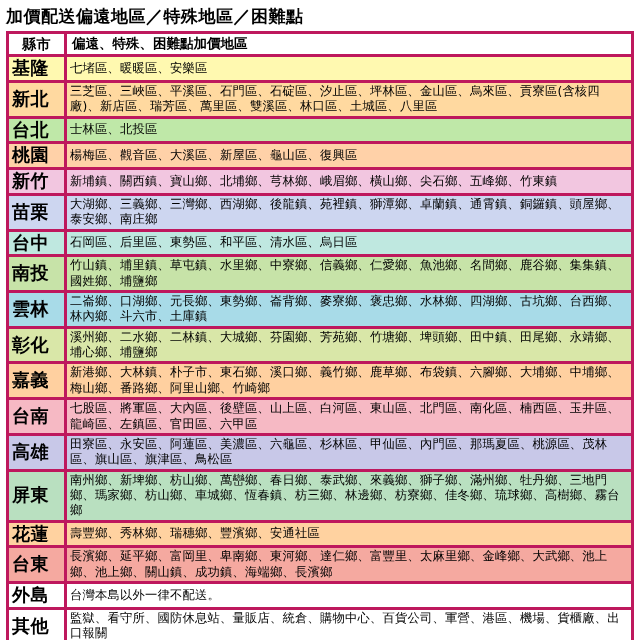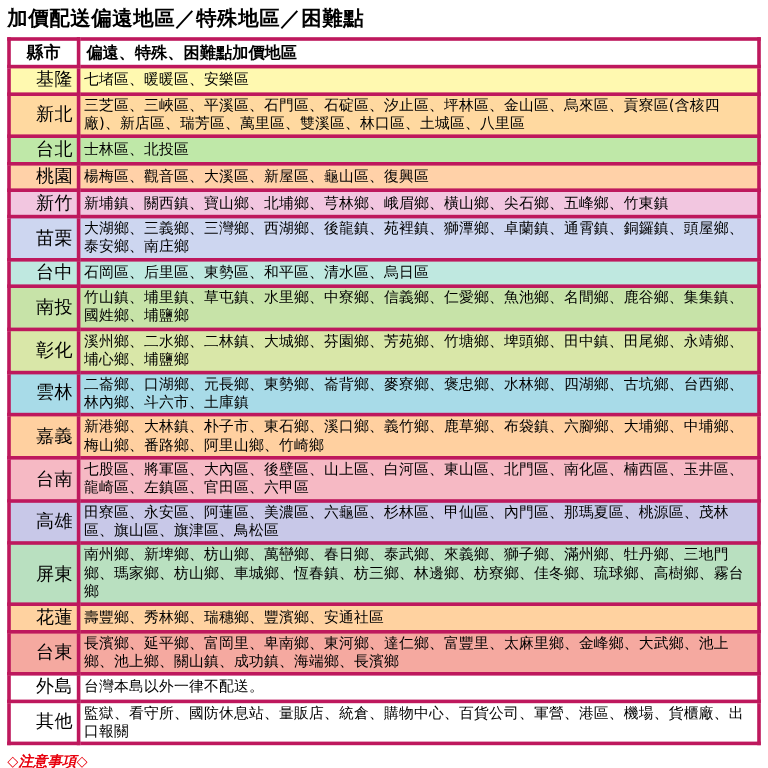--- a/index.html
+++ b/index.html
@@ -30,23 +30,23 @@
     border-collapse: collapse;
     table-layout: fixed;
   }
   table.grid td, table.grid th {
     border: 3px solid #be185d;
     vertical-align: middle;
     padding: 1px 3px;
   }
   .col-region {
     width: 58px;
-    text-align: right;
-    font-weight: normal;
-    font-size: 15px;
+    text-align: left;
+    font-weight: bold;
+    font-size: 18px;
     letter-spacing: 0.5px;
     line-height: 1.15;
   }
   .hdr td {
     font-weight: bold;
     font-size: 13.5px;
     text-align: center;
     background: #ffffff;
   }
   .hdr td.col-region { font-size: 14px; }
@@ -107,27 +107,27 @@
           <td class="areas">大湖鄉、三義鄉、三灣鄉、西湖鄉、後龍鎮、苑裡鎮、獅潭鄉、卓蘭鎮、通霄鎮、銅鑼鎮、頭屋鄉、泰安鄉、南庄鄉</td>
         </tr>
         <tr style="background: rgb(191, 232, 224);">
           <td class="col-region">台中</td>
           <td class="areas">石岡區、后里區、東勢區、和平區、清水區、烏日區</td>
         </tr>
         <tr style="background: rgb(199, 227, 168);">
           <td class="col-region">南投</td>
           <td class="areas">竹山鎮、埔里鎮、草屯鎮、水里鄉、中寮鄉、信義鄉、仁愛鄉、魚池鄉、名間鄉、鹿谷鄉、集集鎮、國姓鄉、埔鹽鄉</td>
         </tr>
+        <tr style="background: rgb(168, 219, 232);">
+          <td class="col-region">雲林</td>
+          <td class="areas">二崙鄉、口湖鄉、元長鄉、東勢鄉、崙背鄉、麥寮鄉、褒忠鄉、水林鄉、四湖鄉、古坑鄉、台西鄉、林內鄉、斗六市、土庫鎮</td>
+        </tr>
         <tr style="background: rgb(217, 231, 168);">
           <td class="col-region">彰化</td>
           <td class="areas">溪州鄉、二水鄉、二林鎮、大城鄉、芬園鄉、芳苑鄉、竹塘鄉、埤頭鄉、田中鎮、田尾鄉、永靖鄉、埔心鄉、埔鹽鄉</td>
-        </tr>
-        <tr style="background: rgb(168, 219, 232);">
-          <td class="col-region">雲林</td>
-          <td class="areas">二崙鄉、口湖鄉、元長鄉、東勢鄉、崙背鄉、麥寮鄉、褒忠鄉、水林鄉、四湖鄉、古坑鄉、台西鄉、林內鄉、斗六市、土庫鎮</td>
         </tr>
         <tr style="background: rgb(255, 208, 160);">
           <td class="col-region">嘉義</td>
           <td class="areas">新港鄉、大林鎮、朴子市、東石鄉、溪口鄉、義竹鄉、鹿草鄉、布袋鎮、六腳鄉、大埔鄉、中埔鄉、梅山鄉、番路鄉、阿里山鄉、竹崎鄉</td>
         </tr>
         <tr style="background: rgb(246, 185, 196);">
           <td class="col-region">台南</td>
           <td class="areas">七股區、將軍區、大內區、後壁區、山上區、白河區、東山區、北門區、南化區、楠西區、玉井區、龍崎區、左鎮區、官田區、六甲區</td>
         </tr>
         <tr style="background: rgb(200, 200, 232);">

